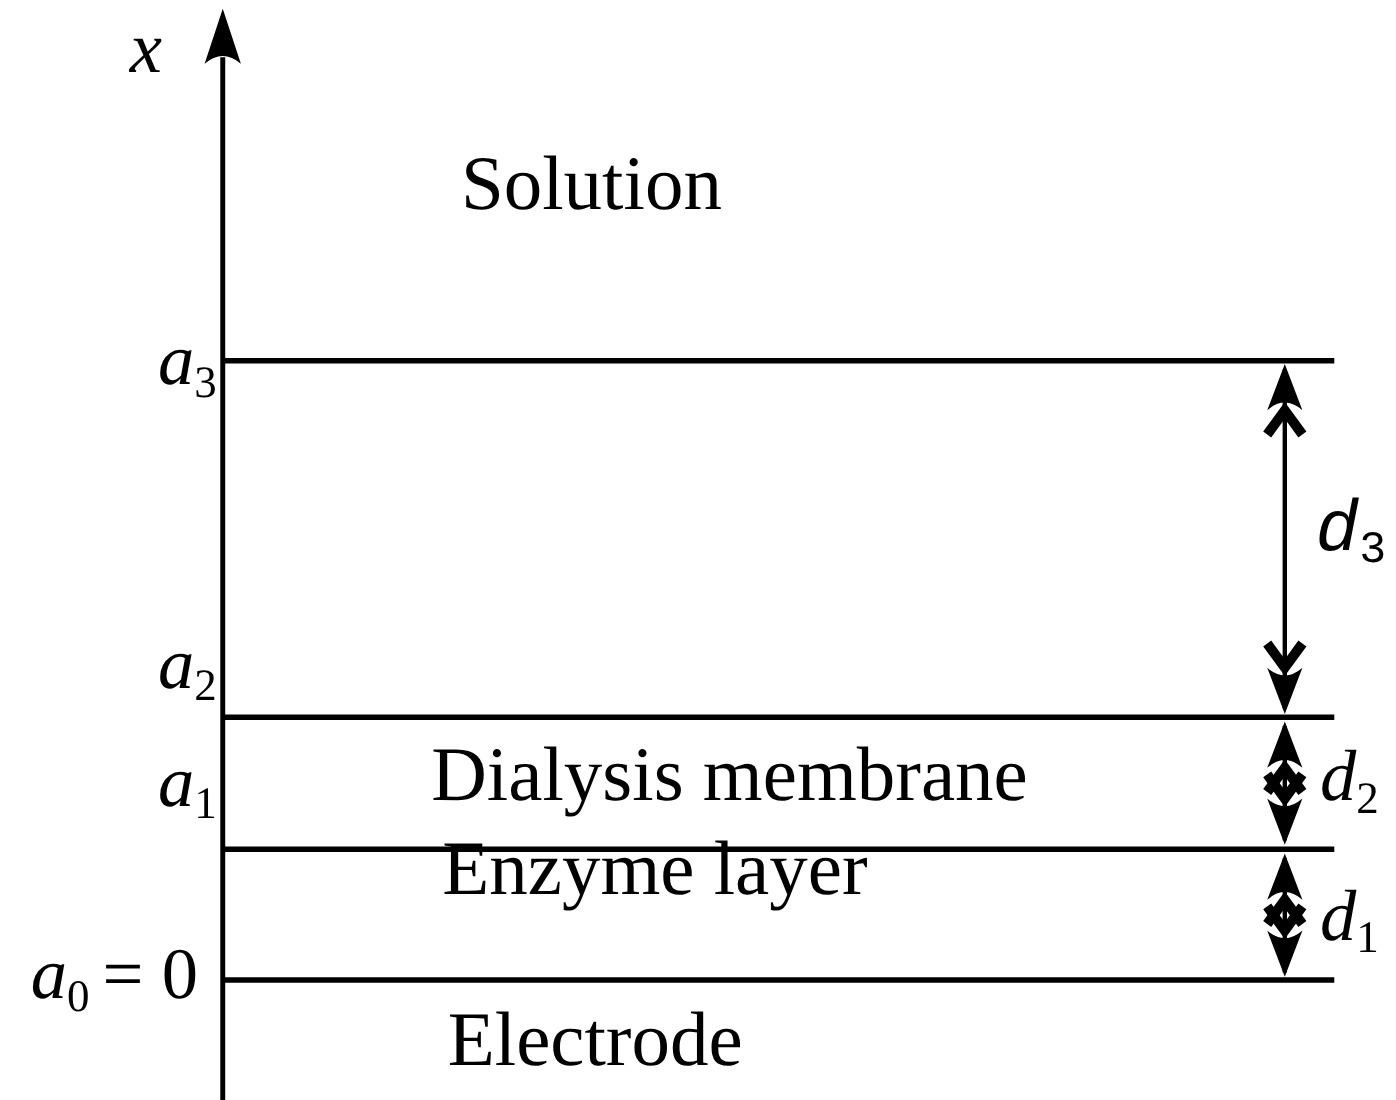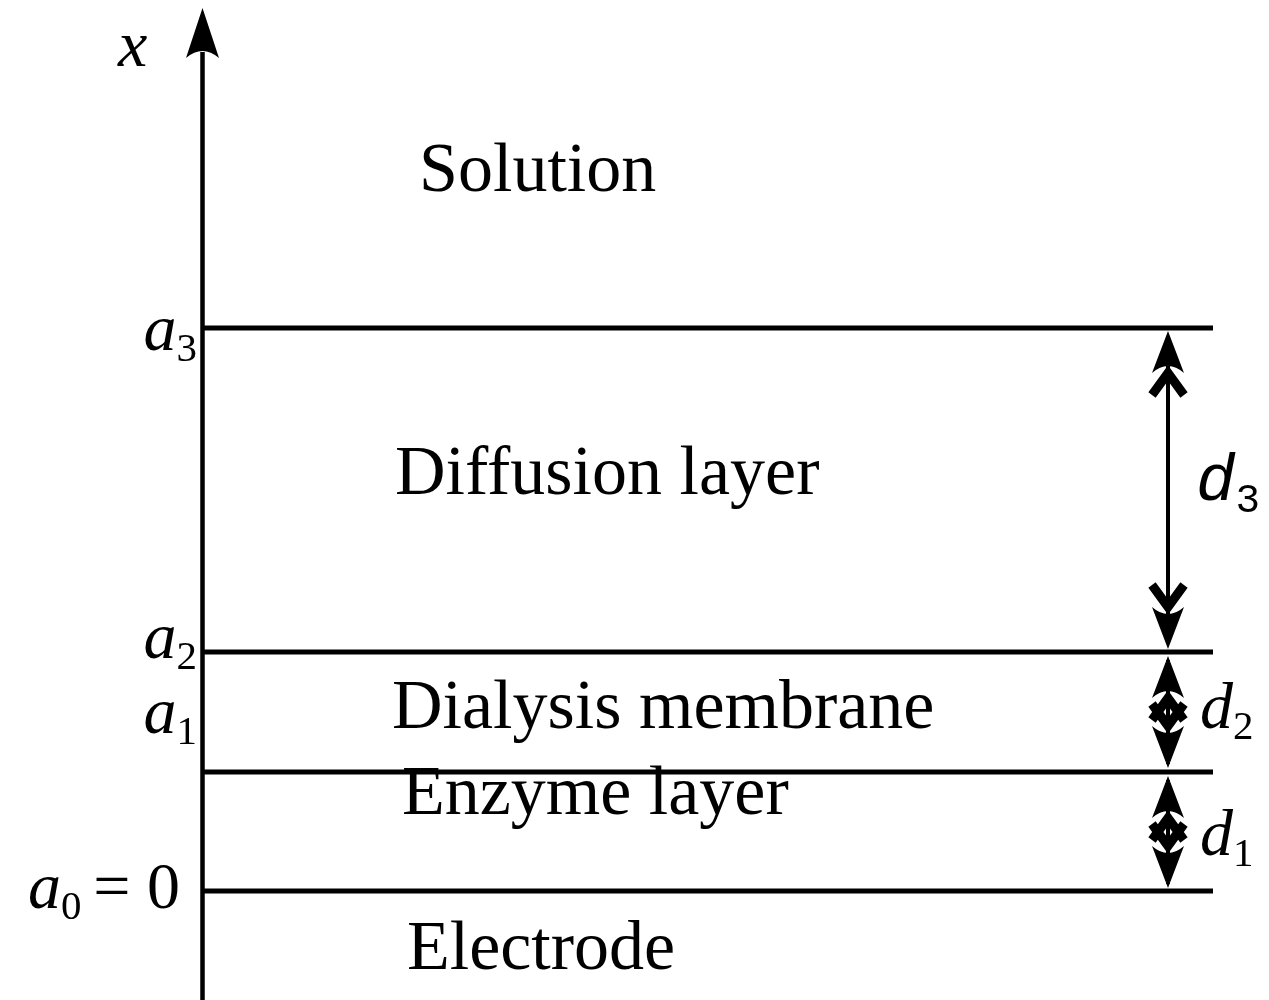--- a/index.html
+++ b/index.html
@@ -90,29 +90,28 @@
         <path d="M1152,824 L1168,846 L1184,824" fill="none" stroke-width="9"></path>
       </g>
     </g>
   </svg>
 
   <div class="math-label" style="left:118px; top:44px;">
     <span class="var">x</span>
   </div>
 
   <div class="region-label" style="left:419px; top:133px;">Solution</div>
-  <div class="region-label" style="left:395px; top:436px;">Diffusion layer</div>
   <div class="region-label" style="left:392px; top:670px;">Dialysis membrane</div>
   <div class="region-label" style="left:378px; top:756px;margin-left:24px;">Enzyme layer</div>
   <div class="region-label" style="left:407px; top:911px;">Electrode</div>
 
   <div class="math-label right-anchored" style="right:1072px; top:332px;">
     <span class="var">a</span><span class="sub">3</span>
   </div>
-  <div class="math-label right-anchored" style="right:1072px; top:640px;">
+  <div class="math-label right-anchored" style="right:1072px; top:608px;">
     <span class="var">a</span><span class="sub">2</span>
   </div>
   <div class="math-label right-anchored" style="right:1072px; top:715px;margin-left:20px;">
     <span class="var">a</span><span class="sub">1</span>
   </div>
   <div class="math-label right-anchored" style="right:1089px; top:890px;">
     <span class="var">a</span><span class="sub">0</span><span class="suffix">= 0</span>
   </div>
 
   <div class="math-label" style="left:1196px; top:486px;font-family:Liberation Mono, monospace;">

